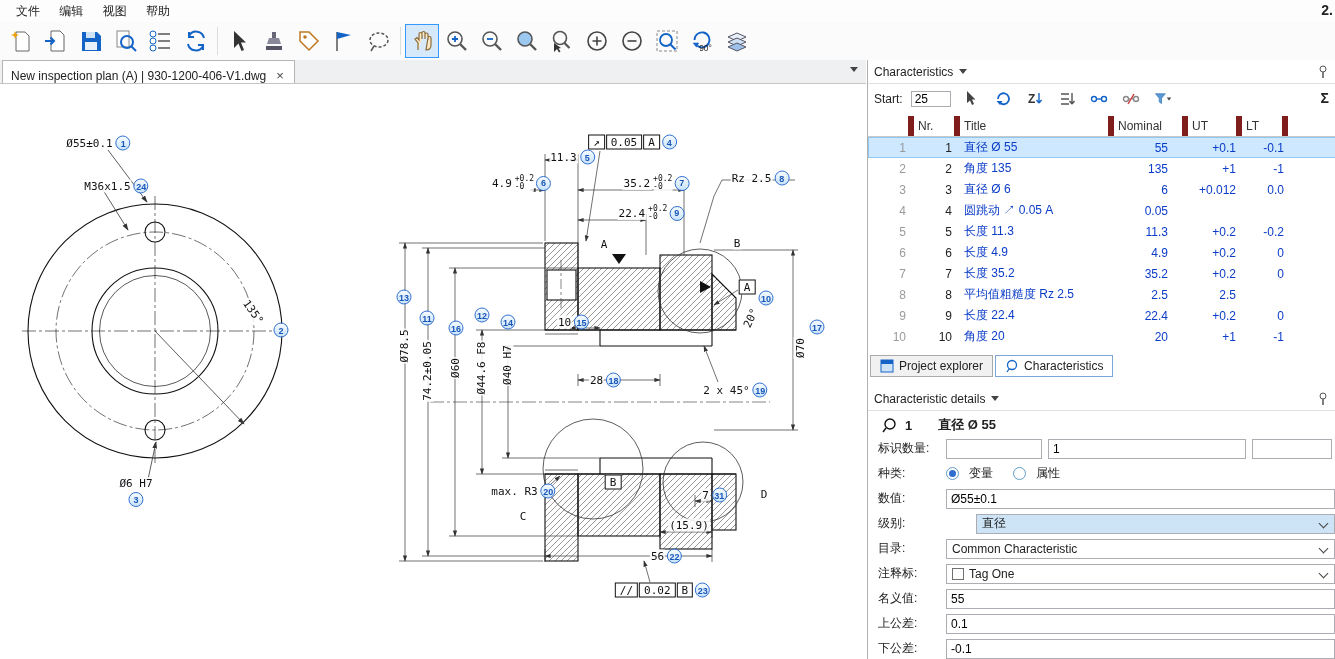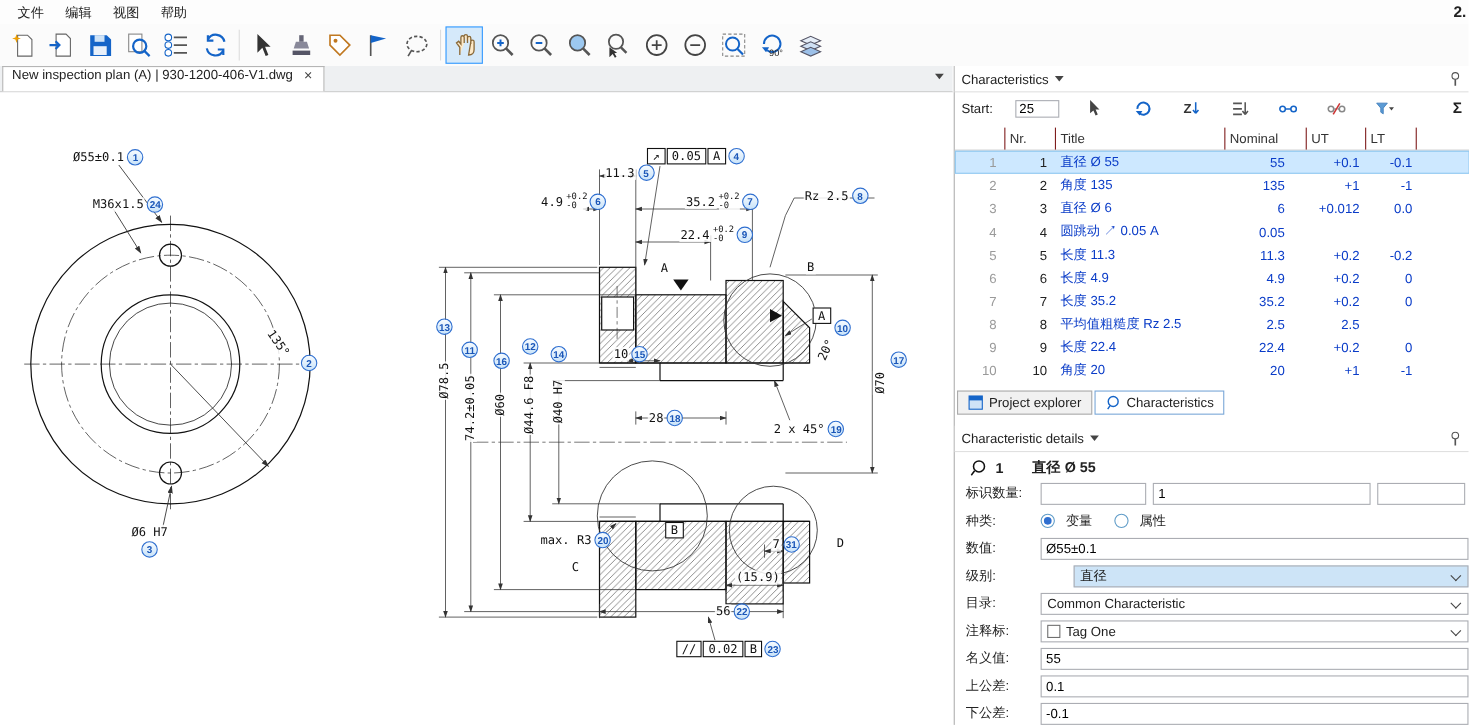--- a/index.html
+++ b/index.html
@@ -18,21 +18,21 @@
   .tb { width:34px; height:34px; border:1px solid transparent; background:transparent; padding:2px;
     display:flex; align-items:center; justify-content:center; }
   .tb.active { border:1px solid #3399ff; background:#d5e9fa; }
   .tsep { width:1px; height:28px; background:#ddd; margin:0 3px; }
   .tb svg text { font-family:"Liberation Sans",sans-serif; }
 
   
   .tabstrip { position:absolute; left:0; top:60px; width:866px; height:24px; background:#eef0f2;
     border-bottom:1px solid #c5c5c5; display:flex; align-items:flex-end; }
   .doctab { height:23px; background:#fff; border:1px solid #b5b5b5; border-bottom:none;
-    display:flex; align-items:flex-start; gap:8px; padding:0 8px; margin-left:2px; }
+    display:flex; align-items:flex-end; gap:8px; padding:0 8px; margin-left:2px; }
   .doctab .close { color:#444; font-size:13px; padding:0 2px; cursor:default; }
   .strip-caret { position:absolute; right:8px; top:7px; }
 
   .caret-down { width:0; height:0; border-left:4px solid transparent; border-right:4px solid transparent;
     border-top:5px solid #444; display:inline-block; }
 
   
   .drawarea { position:absolute; left:0; top:84px; width:866px; height:575px; background:#fff; overflow:hidden; }
   .dlabel { position:absolute; transform:translate(-50%,-50%); display:flex; align-items:center; gap:2px;
     font-family:"DejaVu Sans Mono",monospace; font-size:11px; color:#111; white-space:nowrap; line-height:13px; }
@@ -47,37 +47,37 @@
   
   .panel { position:absolute; left:867px; top:60px; width:468px; height:599px; background:#fff;
     border-left:1px solid #b0b0b0; }
   .phead { position:absolute; left:0; width:100%; height:24px; border-bottom:1px solid #e0e0e0;
     display:flex; align-items:center; padding:0 6px; gap:6px; background:#fff; }
   .phead .title { flex:0 0 auto; }
   .phead .spacer { flex:1; }
   .pin { width:12px; height:14px; }
 
   .startrow { position:absolute; left:0; top:25px; width:100%; height:28px; display:flex; align-items:center;
-    padding-left:6px; gap:20px; }
+    padding-left:6px; gap:8px; }
   .startrow input { width:40px; height:16px; border:1px solid #abadb3; padding:0 3px; font:12px "Liberation Sans",sans-serif; }
   .pib { width:24px; height:24px; border:1px solid transparent; background:transparent; padding:2px;
     display:flex; align-items:center; justify-content:center; }
   .sigma { position:absolute; right:6px; top:30px; font-weight:bold; font-size:14px; }
 
   
   .ctable { position:absolute; left:0; top:56px; width:468px; }
   .trow, .thead { display:flex; height:21px; align-items:center; }
   .thead { border-bottom:1px solid #c8c8c8; color:#333; }
   .c-idx { width:46px; text-align:right; padding-right:8px; color:#9a9a9a; }
   .c-nr  { width:46px; text-align:right; padding-right:8px; }
   .c-title { width:154px; padding-left:4px; }
   .c-nom { width:74px; text-align:right; padding-right:20px; }
   .c-ut  { width:54px; text-align:right; padding-right:6px; }
   .c-lt  { width:46px; text-align:right; padding-right:4px; }
-  .thead > div { border-right:1px solid #7f1d1d; height:100%; display:flex; align-items:center; }
+  .thead > div { border-right:6px solid #7f1d1d; height:100%; display:flex; align-items:center; }
   .thead .c-idx { justify-content:flex-end; }
   .thead .c-nr { justify-content:flex-start; padding-left:4px; }
   .thead .c-nom, .thead .c-ut, .thead .c-lt { justify-content:flex-start; padding-left:4px; }
   .trow .c-title, .trow .c-nom, .trow .c-ut, .trow .c-lt { color:#0a3cc8; }
   .trow.sel { background:#cde8ff; outline:1px solid #90c8f0; outline-offset:-1px; }
 
   
   .ptabs { position:absolute; left:2px; top:295px; height:24px; display:flex; gap:2px; }
   .ptab { height:22px; display:flex; align-items:center; gap:5px; padding:0 9px;
     border:1px solid #ababab; background:#f1f1f1; }

